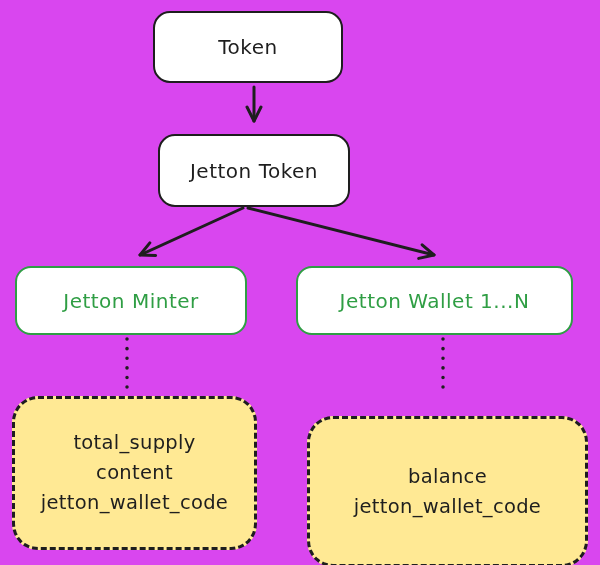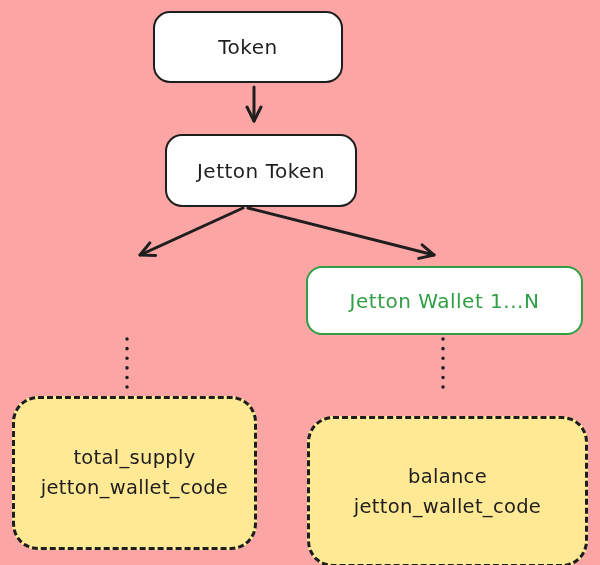--- a/index.html
+++ b/index.html
@@ -1,19 +1,19 @@
 <!DOCTYPE html>
 <html><head>
 <meta charset="utf-8">
 <style>
   html,body{margin:0;padding:0;background:#ffffff;}
   #canvas{
     position:relative;
     width:600px;height:565px;
-    background:#fca5a5;
+    background:#d946ef;
     font-family:"DejaVu Sans", sans-serif;
     color:#1e1e1e;
     overflow:hidden;
   }
   #connectors{position:absolute;left:0;top:0;width:600px;height:565px;}
   .node{
     position:absolute;
     display:flex;align-items:center;justify-content:center;
     box-sizing:border-box;
     background:#ffffff;
@@ -35,23 +35,23 @@
   .storage-node{
     border:3px dashed #1e1e1e;
     border-radius:26px;
     background:#ffe994;
     flex-direction:column;
     font-size:19.5px;
     letter-spacing:0.3px;
   }
   .storage-line{line-height:30px;white-space:nowrap;}
   #token-node{left:153px;top:11px;width:190px;height:72px;}
-  #jetton-token-node{left:165px;top:134px;width:192px;height:73px;}
+  #jetton-token-node{left:158px;top:134px;width:192px;height:73px;}
   #jetton-minter-node{left:15px;top:266px;width:232px;height:69px;}
-  #jetton-wallet-node{left:306px;top:266px;width:277px;height:69px;justify-content:center;}
+  #jetton-wallet-node{left:296px;top:266px;width:277px;height:69px;justify-content:center;}
   #minter-storage-node{left:12px;top:396px;width:245px;height:154px;}
   #wallet-storage-node{left:307px;top:396px;width:281px;height:151px;margin-top:20px;}
 </style>
 </head>
 <body>
 
 <div id="canvas">
 
   <svg id="connectors" viewBox="0 0 600 565" xmlns="http://www.w3.org/2000/svg">
     <defs>
@@ -72,27 +72,31 @@
   </svg>
 
   <div id="token-node" class="node black-node">
     <span>Token</span>
   </div>
 
   <div id="jetton-token-node" class="node black-node">
     <span>Jetton Token</span>
   </div>
 
+  <div id="jetton-minter-node" class="node green-node">
+    <span>Jetton Minter</span>
+  </div>
 
   <div id="jetton-wallet-node" class="node green-node">
     <span>Jetton Wallet 1...N</span>
   </div>
 
   <div id="minter-storage-node" class="node storage-node">
     <div class="storage-line">total_supply</div>
+    <div class="storage-line">content</div>
     <div class="storage-line">jetton_wallet_code</div>
   </div>
 
   <div id="wallet-storage-node" class="node storage-node">
     <div class="storage-line">balance</div>
     <div class="storage-line">jetton_wallet_code</div>
   </div>
 
 </div>
 

